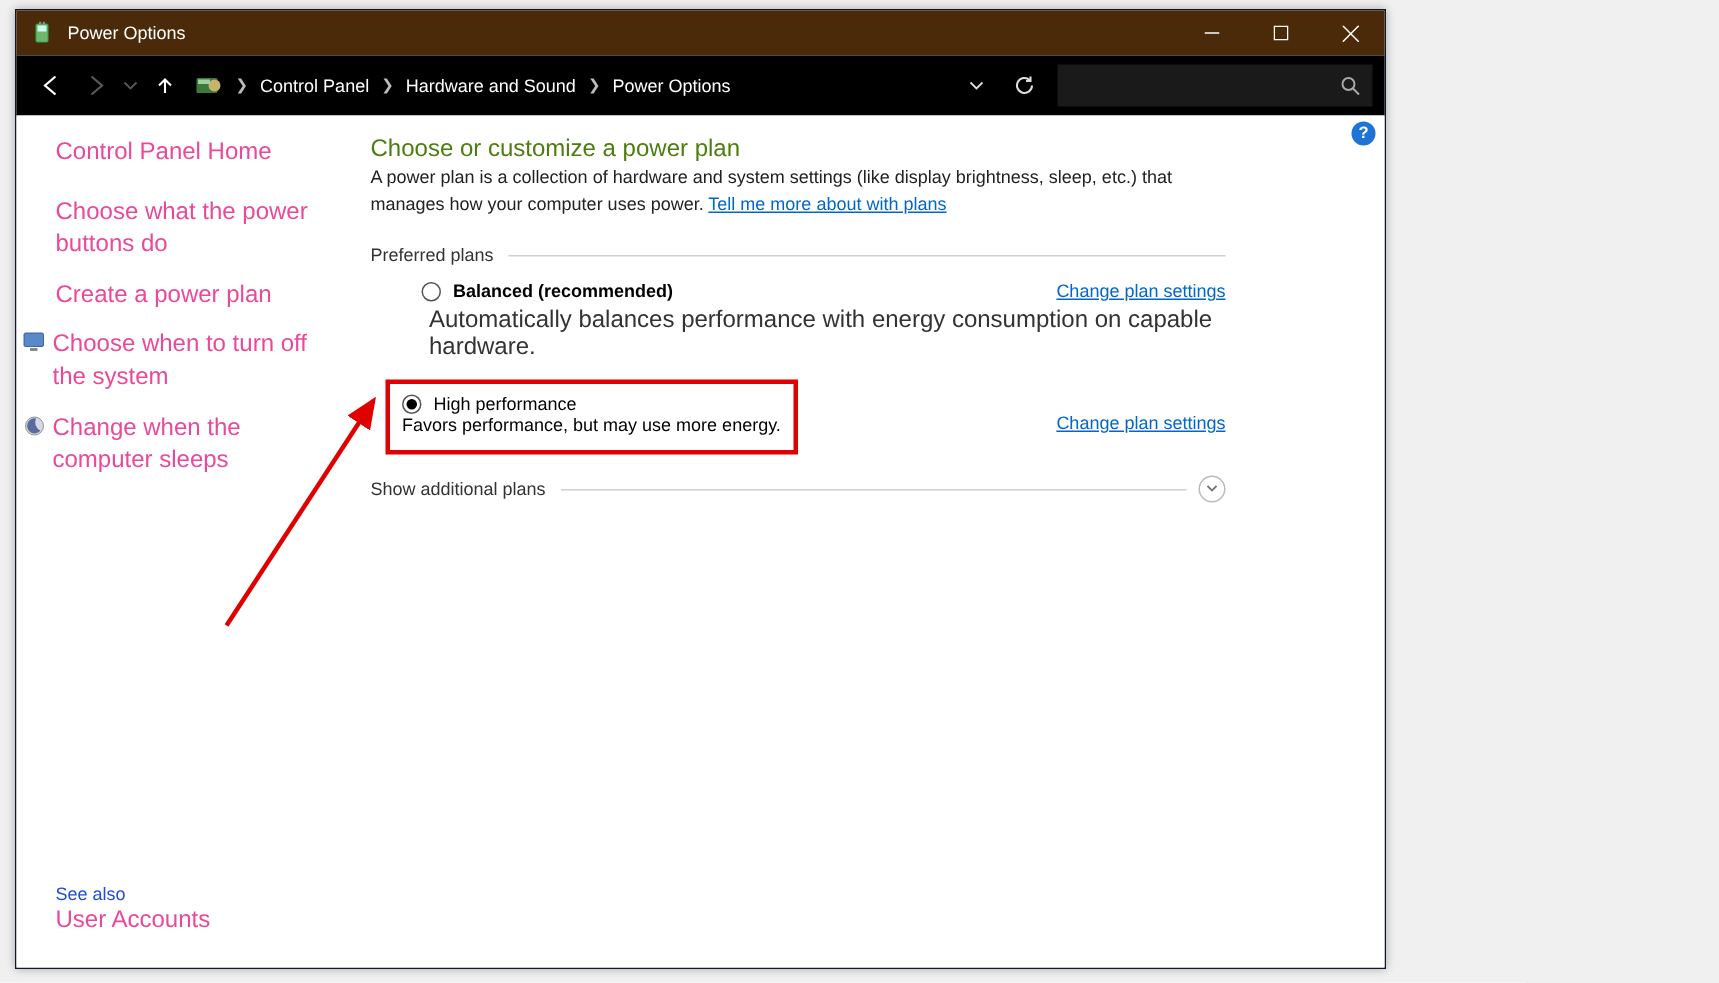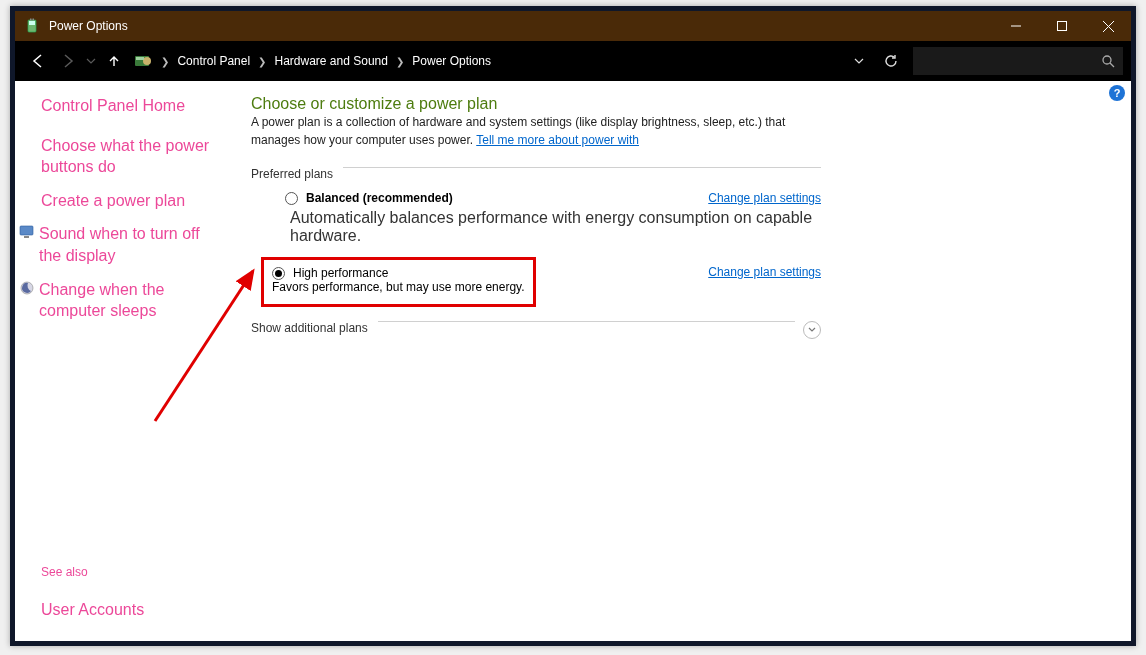--- a/index.html
+++ b/index.html
@@ -1,17 +1,17 @@
 <!DOCTYPE html>
 <html><head>
 <meta charset="utf-8">
 <style>
   * { box-sizing: border-box; margin: 0; padding: 0; }
   body { font-family: "Segoe UI", Tahoma, sans-serif; font-size: 12px; background: #f0f0f0; width: 1146px; height: 655px; position: relative; }
-  .window { position: absolute; left: 10px; top: 6px; width: 1126px; height: 640px; background: #fff; border: 5px solid #0f172a; box-shadow: 0 0 6px rgba(0,0,0,0.3); }
+  .window { position: absolute; left: 10px; top: 6px; width: 914px; height: 640px; background: #fff; border: 1px solid #0f172a; box-shadow: 0 0 6px rgba(0,0,0,0.3); }
   .titlebar { height: 30px; background: #4a2a08; display: flex; align-items: center; color: #fff; font-size: 12px; }
   .titlebar .ticon { width: 16px; height: 16px; margin: 0 8px 0 10px; display:inline-flex; }
   .titlebar .ttext { flex: 0 0 auto; }
   .titlebar .spacer { flex: 1; }
   .winbtn { width: 46px; height: 30px; display: flex; align-items: center; justify-content: center; color: #fff; }
   .winbtn.close { width: 46px; }
 
   .navbar { height: 40px; background: #000; display: flex; align-items: center; padding: 0 8px; }
   .navbtn { width: 30px; height: 30px; display:flex; align-items:center; justify-content:center; color:#fff; }
   .navbtn.disabled { opacity: 0.35; }
@@ -20,29 +20,29 @@
   .crumb { color: #fff; font-size: 12px; padding: 0 2px; }
   .navbar .grow { flex: 1; }
   .dropbtn, .refbtn { width:32px; height:32px; display:flex; align-items:center; justify-content:center; color:#fff;}
   .searchbox { width: 210px; height: 28px; background: #1a1a1a; margin-left:6px; display:flex; align-items:center; justify-content:flex-end; padding-right:8px; color:#999;}
 
   .body { display:flex; height: calc(100% - 70px); position: relative; background:#fff;}
   .sidebar { width: 220px; padding: 14px 10px 10px 26px; display:flex; flex-direction:column; }
   .sidebar a, .sidebar .sitem { color: #ec4899; display:block; margin-bottom: 12px; line-height:1.35; text-decoration:none; font-size:16px;}
   .sidebar .sitem.iconed { position:relative; padding-left:0px; margin-left:-2px;}
   .sidebar .sicon { position:absolute; left:-20px; top:1px; width:16px; height:16px;}
-  .sidebar .seealso { color:#ec4899; margin-bottom:20px; font-size:12px;}
+  .sidebar .seealso { color:#1d4ed8; margin-bottom:0; font-size:12px;}
   .sidebar .bottom { margin-top:auto; padding-bottom:10px;}
 
   .main { flex:1; padding: 14px 40px 10px 16px; position:relative;}
   .main h1 { color:#4d7c0f; font-weight:400; font-size:16px; margin-bottom:0;}
   .main .desc { color:#222; font-size:12px; line-height:1.5; max-width:570px;}
   .main .desc a { color:#0066cc; text-decoration:underline;}
 
-  .section-row { display:flex; margin-top:18px; max-width:570px;}
+  .section-row { display:flex; align-items:center; margin-top:18px; max-width:570px;}
   .section-label { color:#333; font-size:12px; white-space:nowrap; padding-right:10px;}
   .section-line { flex:1; height:1px; background:#d0d0d0;}
   .expand-btn { width:18px; height:18px; border:1px solid #bbb; border-radius:50%; display:flex; align-items:center; justify-content:center; margin-left:8px; color:#666; font-size:9px;}
 
   .plan { margin:10px 0 2px 18px; max-width:552px; position:relative;}
   .plan .row1 { display:flex; align-items:center;padding-left:16px;}
   .radio { width:13px; height:13px; border:1px solid #555; border-radius:50%; margin-right:8px; display:flex; align-items:center; justify-content:center; flex-shrink:0;}
   .radio.sel::after { content:""; width:7px; height:7px; background:#000; border-radius:50%;}
   .plan .name { font-size:12px; }
   .plan .bold { font-weight:700;}
@@ -152,59 +152,59 @@
       <a class="sitem" style="margin-bottom:18px;">Control Panel Home</a>
       <a class="sitem">Choose what the power buttons do</a>
       <a class="sitem">Create a power plan</a>
       <div class="sitem iconed">
         <span class="sicon">
             <svg viewBox="0 0 16 16">
               <rect x="1" y="2" width="13" height="9" rx="1" fill="#5a89c7" stroke="#2a5aa0" stroke-width="0.6"></rect>
               <rect x="5" y="12" width="5" height="2" fill="#888"></rect>
             </svg>
           </span>
-        <span>Sound when to turn off the display</span>
+        <span>Choose when to turn off the system</span>
       </div>
       <div class="sitem iconed">
         <span class="sicon">
             <svg viewBox="0 0 16 16">
               <circle cx="8" cy="8" r="6" fill="#d7d7e5" stroke="#888" stroke-width="0.6"></circle>
               <path d="M9 3 A5 5 0 1 0 12 11 A6 6 0 0 1 9 3" fill="#5a6aa0"></path>
             </svg>
           </span>
         <span>Change when the computer sleeps</span>
       </div>
 
       <div class="bottom">
         <div class="seealso">See also</div>
         <a class="sitem" style="margin-bottom:0">User Accounts</a>
       </div>
     </div>
 
     <div class="main">
       <h1>Choose or customize a power plan</h1>
       <p class="desc">
-        <span>A power plan is a collection of hardware and system settings (like display brightness, sleep, etc.) that manages how your computer uses power. </span><a href="#">Tell me more about power with</a>
+        <span>A power plan is a collection of hardware and system settings (like display brightness, sleep, etc.) that manages how your computer uses power. </span><a href="#">Tell me more about with plans</a>
       </p>
 
       <div class="section-row">
         <span class="section-label">Preferred plans</span>
         <span class="section-line"></span>
       </div>
 
       <div class="plan">
         <div class="row1">
           <span class="radio"></span>
           <span class="name bold">Balanced (recommended)</span>
           <a class="link" href="#">Change plan settings</a>
         </div>
         <div class="sub">Automatically balances performance with energy consumption on capable hardware.</div>
       </div>
 
-      <div style="display:flex; align-items:flex-start; margin-top:12px; max-width:570px;">
+      <div style="display:flex; align-items:center; margin-top:12px; max-width:570px;">
         <div class="highlight">
           <div class="row1" style="display:flex; align-items:center;">
             <span class="radio sel"></span>
             <span class="name">High performance</span>
           </div>
           <div class="sub">Favors performance, but may use more energy.</div>
         </div>
         <a class="link" href="#" style="margin-left:auto; color:#0066cc; font-size:12px; margin-top:8px;">Change plan settings</a>
       </div>
 

